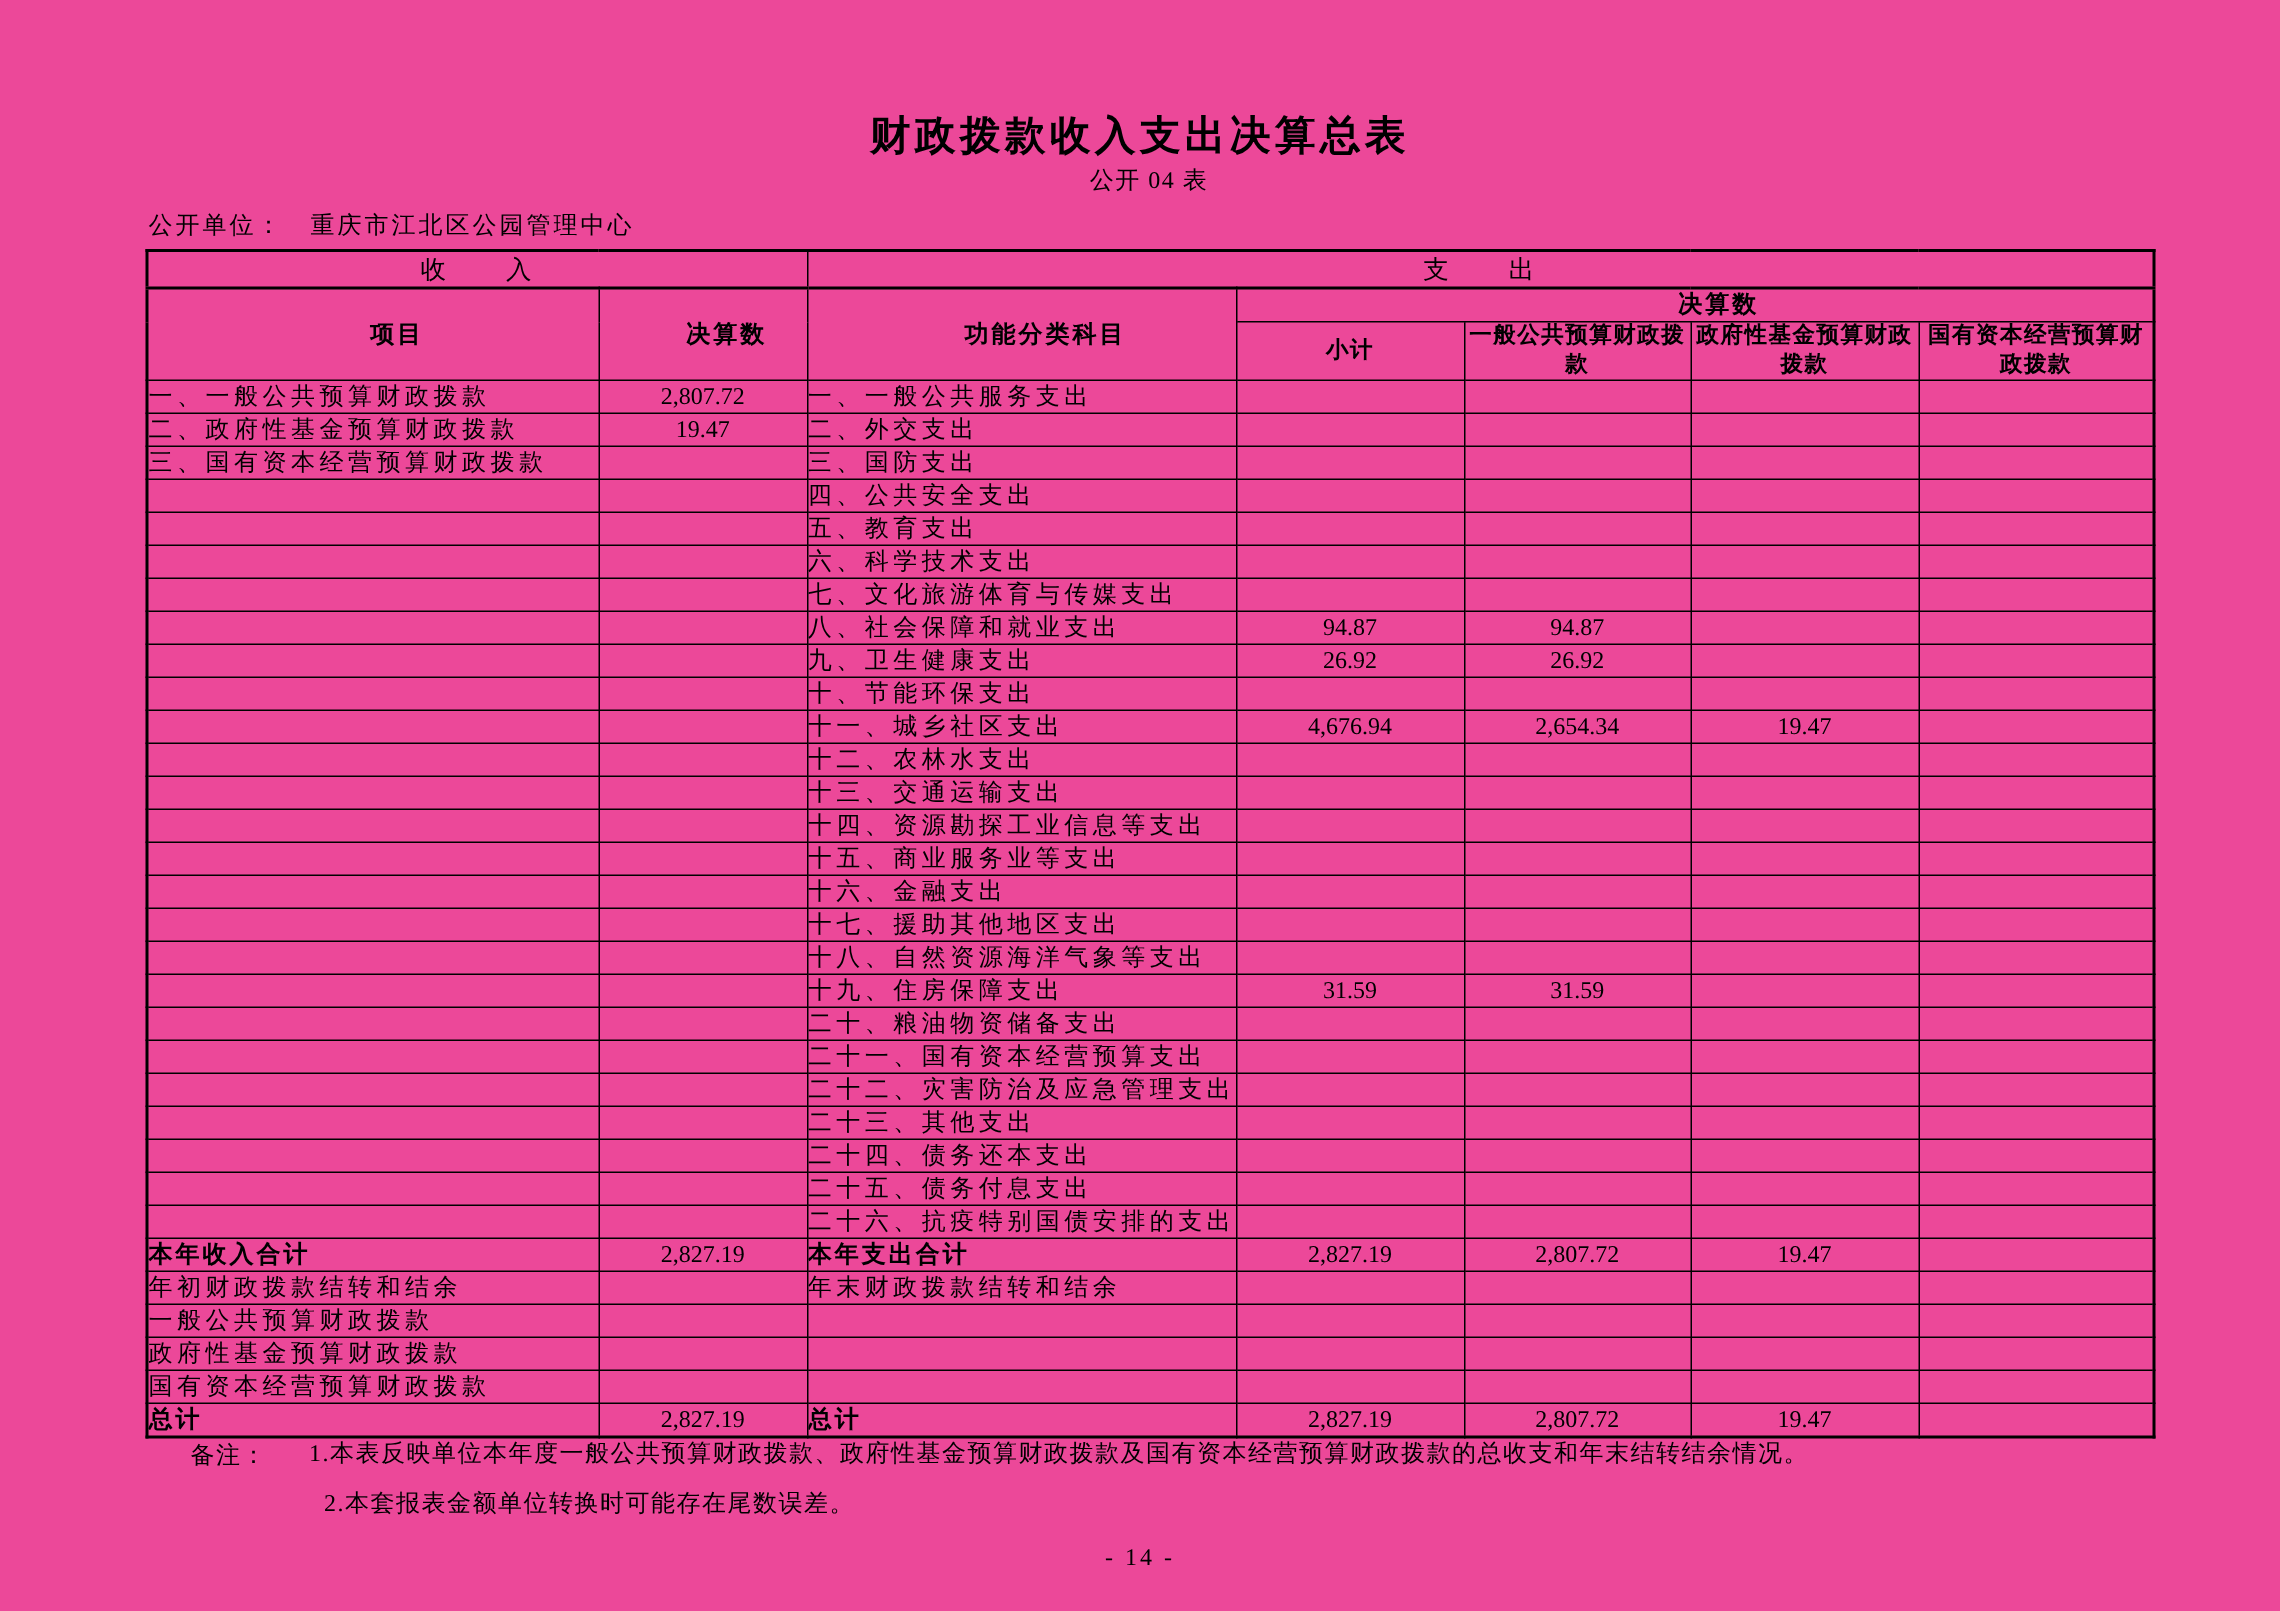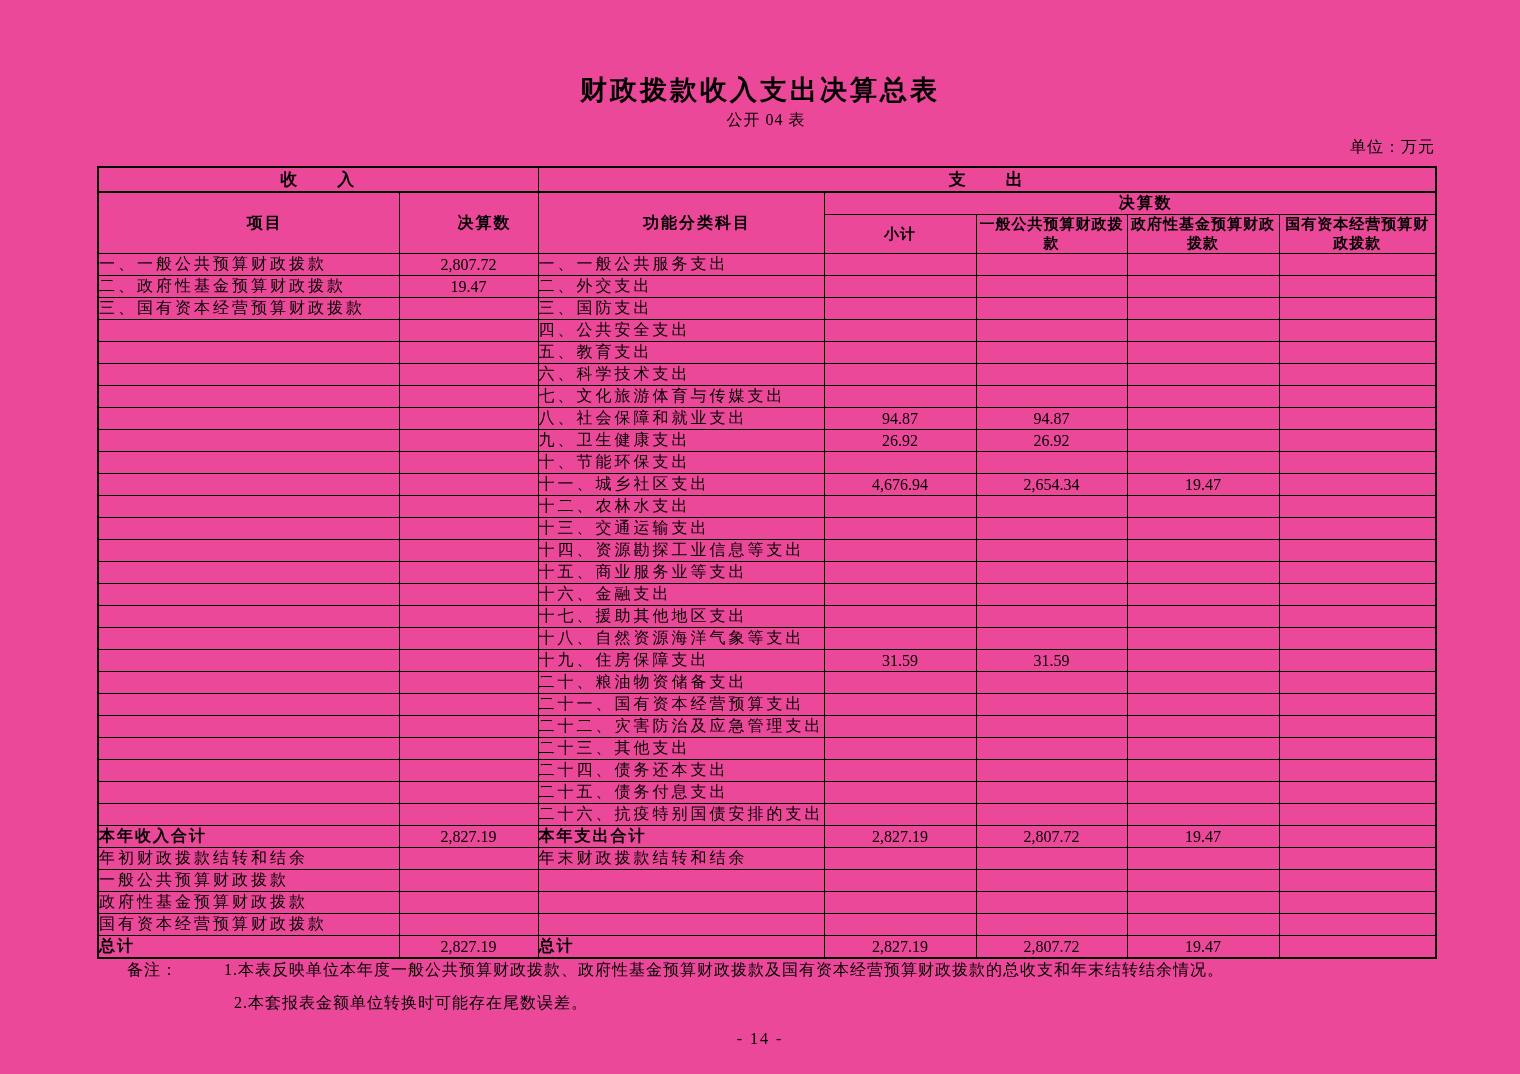--- a/index.html
+++ b/index.html
@@ -30,21 +30,21 @@
   table.budget {
     position:absolute; top:166px; left:97px; width:1338px;
     border-collapse:collapse; table-layout:fixed;
     border:2px solid #000;
   }
   table.budget th, table.budget td {
     border:1px solid #000; padding:0; overflow:hidden;
     vertical-align:middle;
   }
   tr.sec th {
-    height:19px; font-size:17px; font-weight:bold; letter-spacing:2px;
+    height:19px; font-size:17px; font-weight:normal; letter-spacing:2px;
     text-align:center; border-bottom:2px solid #000; white-space:nowrap;
   }
   tr.mid th {
     font-size:16px; font-weight:bold; letter-spacing:2px; text-align:center;
     white-space:nowrap;
     padding-left:32px;
   }
   tr.mid th.grp { height:17px; }
   tr.sub th {
     height:38px; font-size:15px; font-weight:bold; letter-spacing:1px;
@@ -56,38 +56,40 @@
   td.name { text-align:left; padding-left:3px; letter-spacing:3px; }
   td.val  { text-align:center; letter-spacing:0; }
   td.k-total  { text-align:left; font-weight:bold; letter-spacing:2px; padding-left:0; }
   td.k-indent { padding-left:30px; }
 
   .notes {
     position:absolute; top:960px; left:127px; width:1290px;
     font-size:16px; letter-spacing:1px; display:flex; align-items:flex-start;gap:28px;
   }
   .notes-label { white-space:nowrap; }
-  .notes-lines { flex:1;margin-left:18px; }
+  .notes-lines { flex:1; }
   .nl1 { line-height:20px; }
   .nl2 { line-height:20px; margin-top:13px; padding-left:10px; }
   .pagenum {
     position:absolute; top:1030px; left:0; width:100%;
     text-align:center; font-size:16px; letter-spacing:2px;
   }
 </style>
 </head>
 <body>
 
 <div class="page">
 
   <div class="title">财政拨款收入支出决算总表</div>
 
   <div class="doc-no">公开 04 表</div>
-  <div class="unit">单位：万元</div>
-
+
+  <div class="org">
+    <span>公开单位：</span><span class="org-name">重庆市江北区公园管理中心</span>
+  </div>
 
   <table class="budget">
     <colgroup>
       <col style="width:301px">
         <col style="width:139px">
         <col style="width:286px">
       <col style="width:152px">
         <col style="width:151px">
         <col style="width:152px">
         <col style="width:157px">

